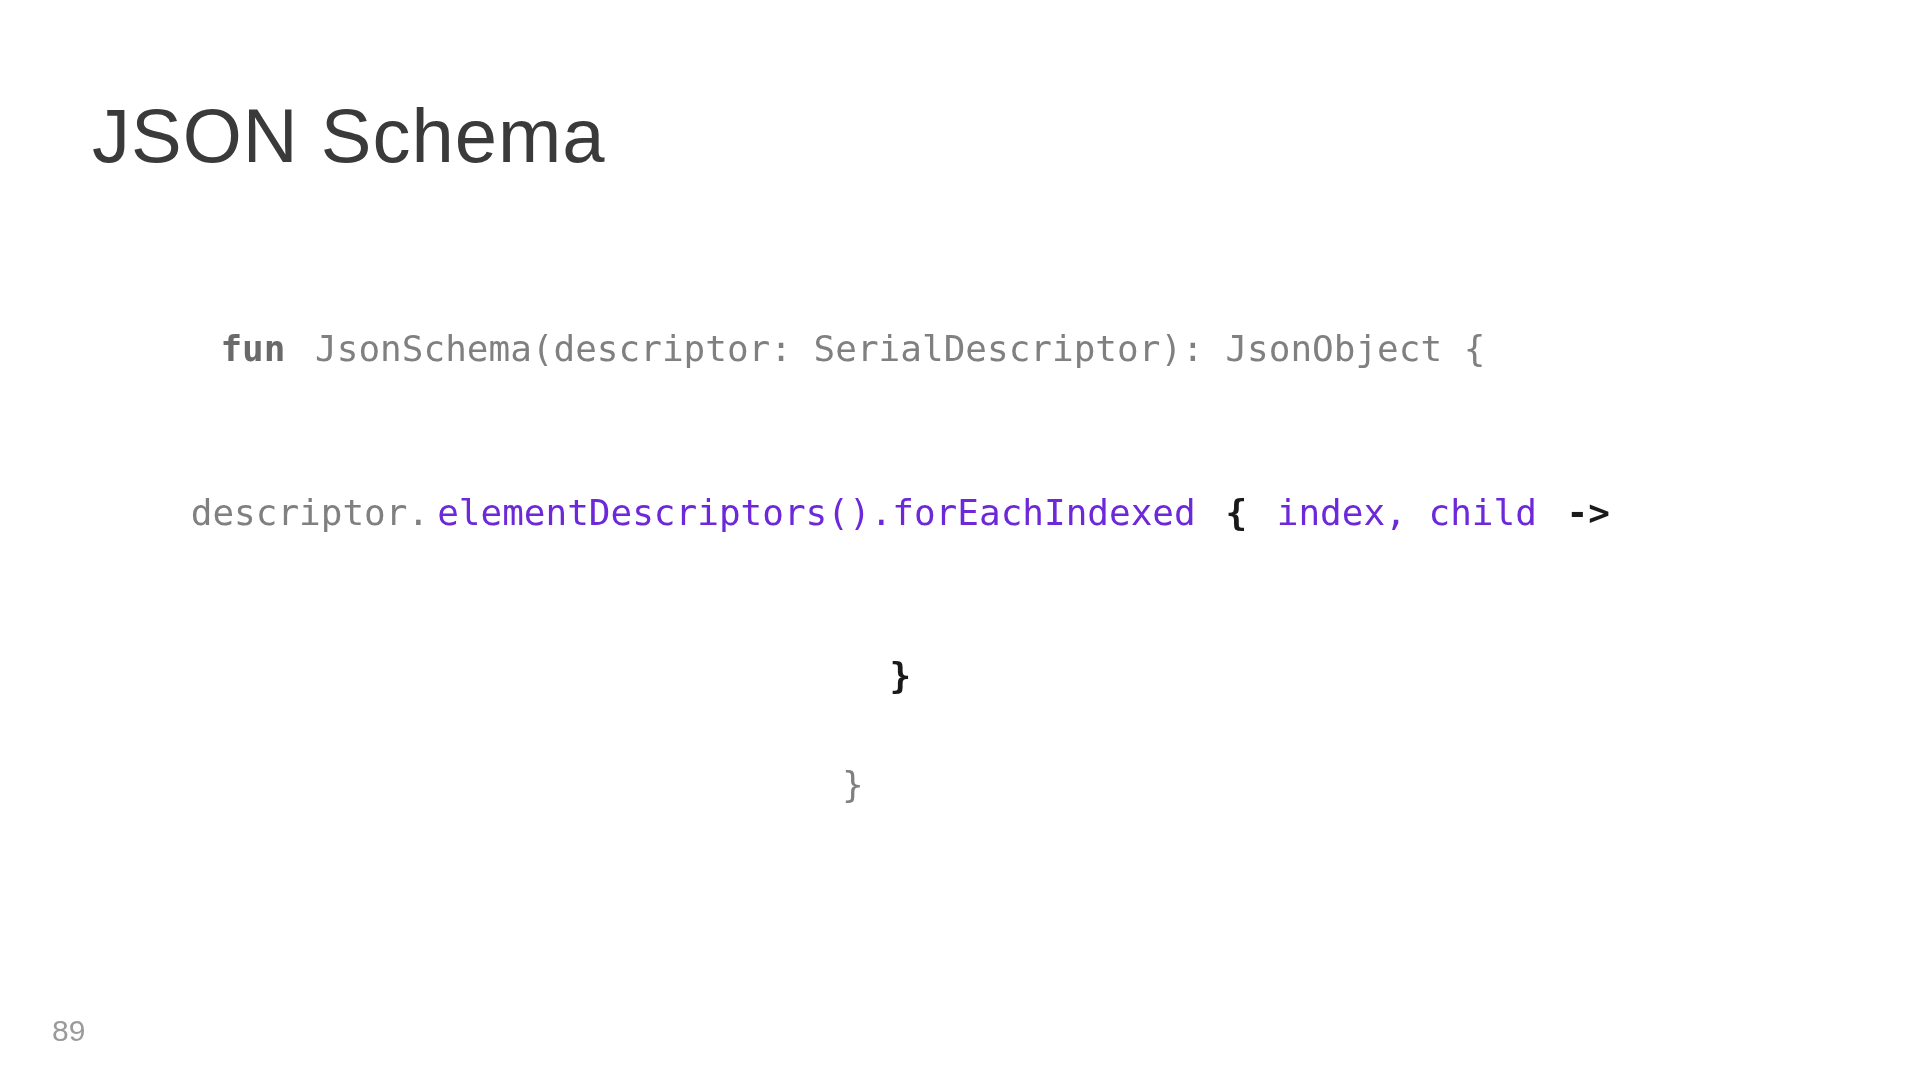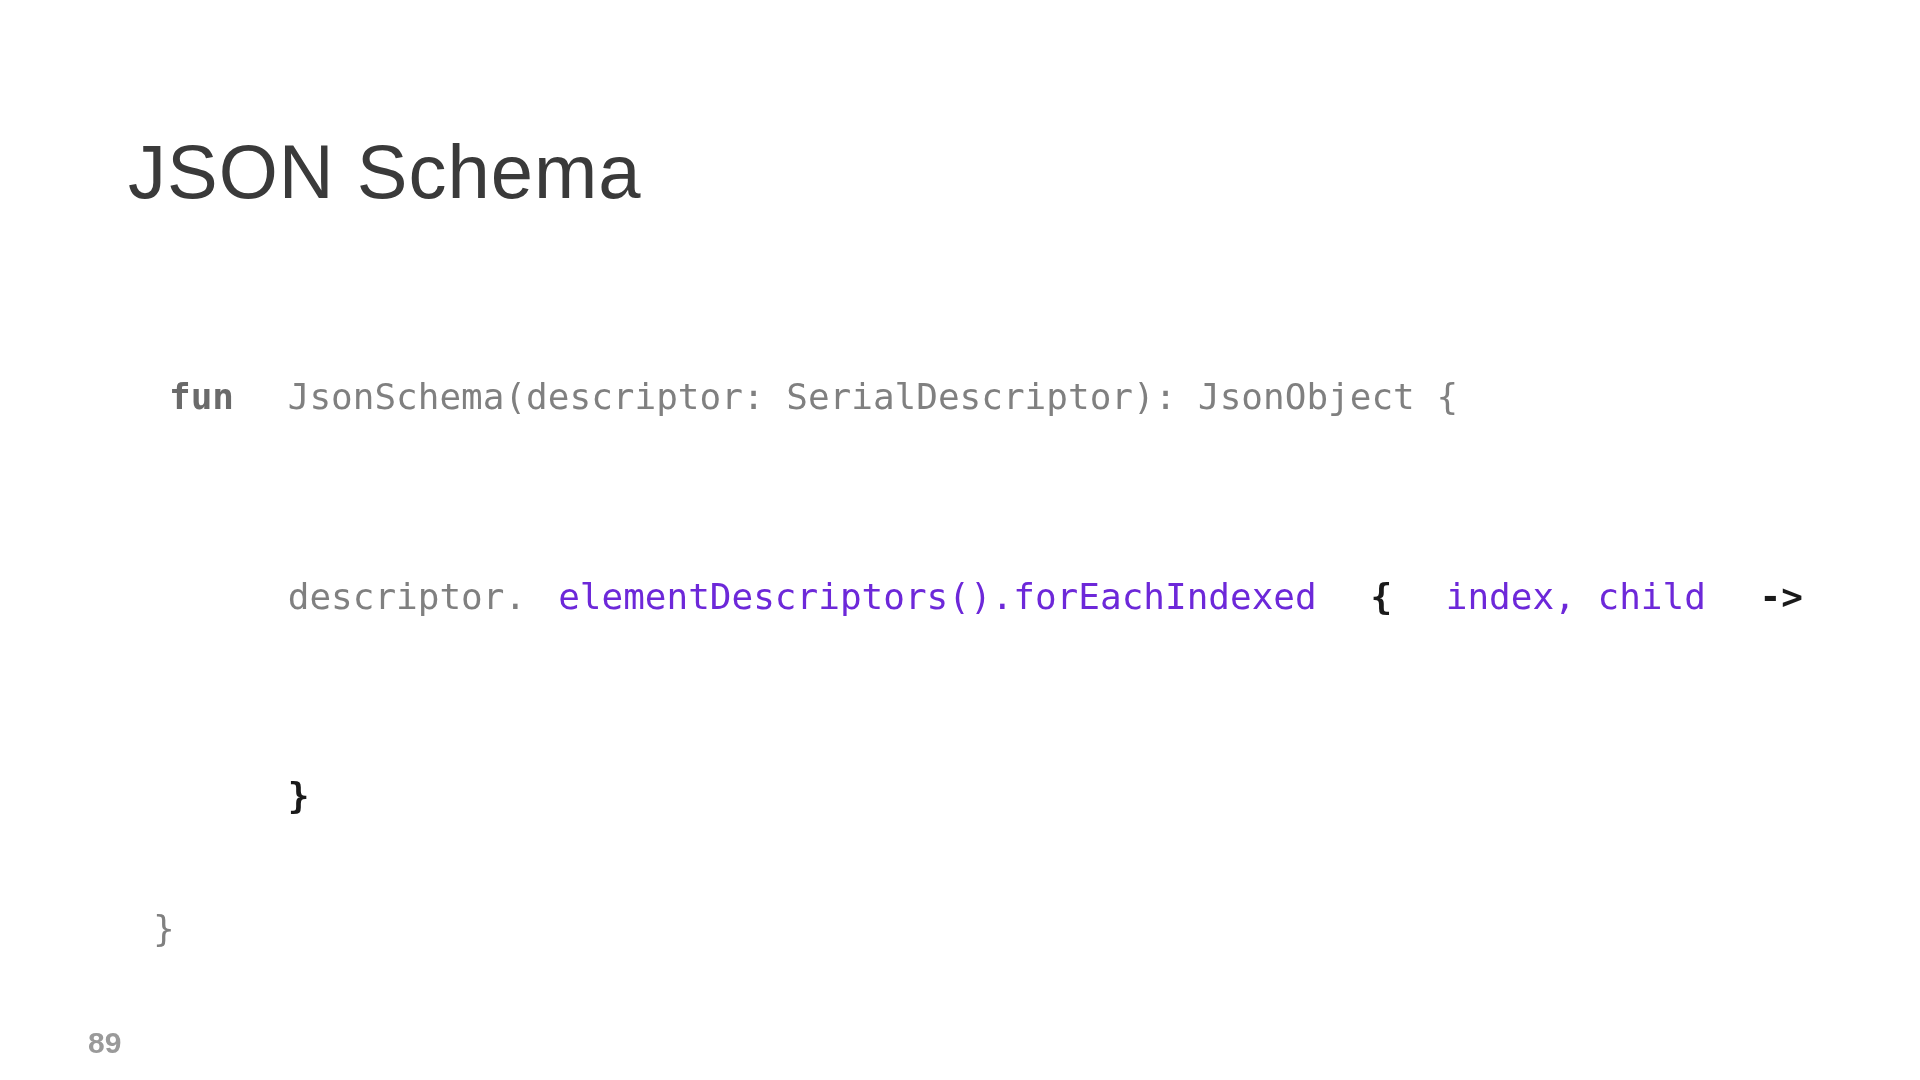--- a/index.html
+++ b/index.html
@@ -1,18 +1,19 @@
 <!DOCTYPE html>
 <html><head>
   <meta charset="utf-8">
   <style>
     * {
-      margin: 16px;
+      margin: 4px;
       padding: 0;
       box-sizing: border-box;
+      text-align: center;
     }
     body {
       width: 1920px;
       height: 1080px;
       background: #ffffff;
       position: relative;
       overflow: hidden;
     }
     .slide-title {
       position: absolute;
@@ -20,21 +21,21 @@
       left: 80px;
       font-family: "Helvetica Neue", "Segoe UI", Arial, sans-serif;
       font-weight: 300;
       font-size: 76px;
       color: #3a3a3a;
       letter-spacing: 1px;
     }
     .code-block {
       position: absolute;
       top: 258px;
-      left: 89px;
+      left: 76px;
       font-family: "Consolas", "Menlo", "Monaco", monospace;
       font-size: 36px;
       line-height: 1.4;
       white-space: pre;
     }
     .tok-keyword {
       font-weight: bold;
       color: #6a6a6a;
     }
     .tok-dim {
@@ -45,21 +46,21 @@
     }
     .tok-bold {
       font-weight: bold;
       color: #1a1a1a;
     }
     .page-number {
       position: absolute;
       bottom: 36px;
       left: 40px;
       font-family: "Helvetica Neue", "Segoe UI", Arial, sans-serif;
-      font-weight: 700;
+      font-weight: 400;
       font-size: 30px;
       color: #9a9a9a;
     }
     .code-line {
       display: block;
     }
   </style>
 </head>
 <body>
 

